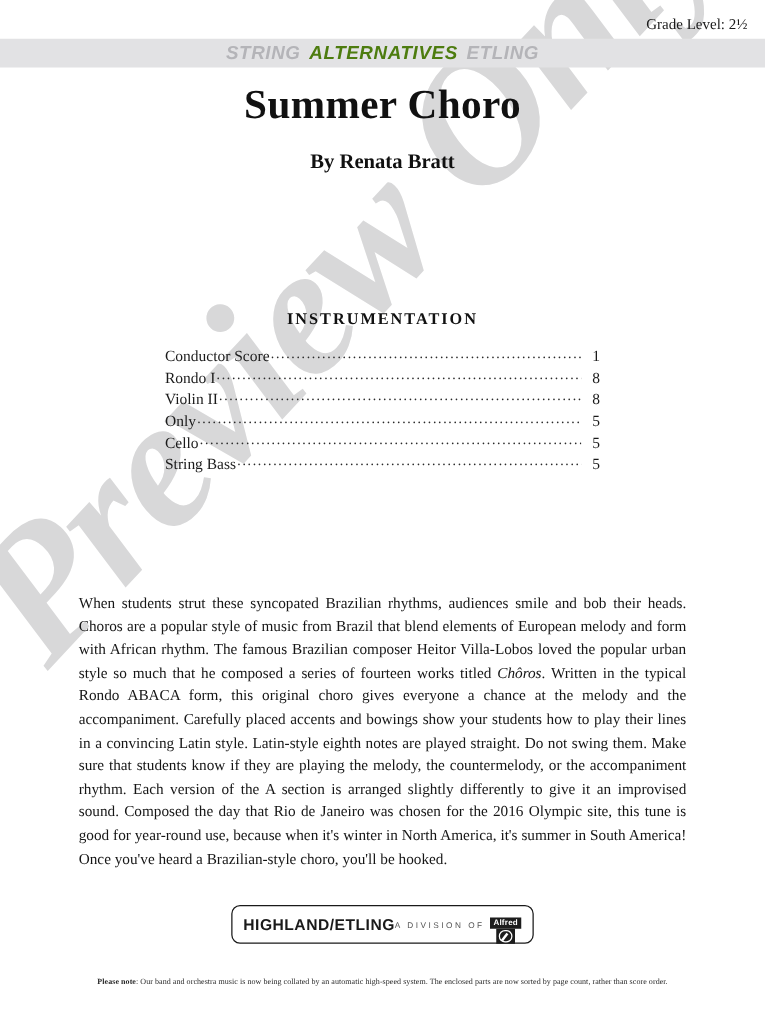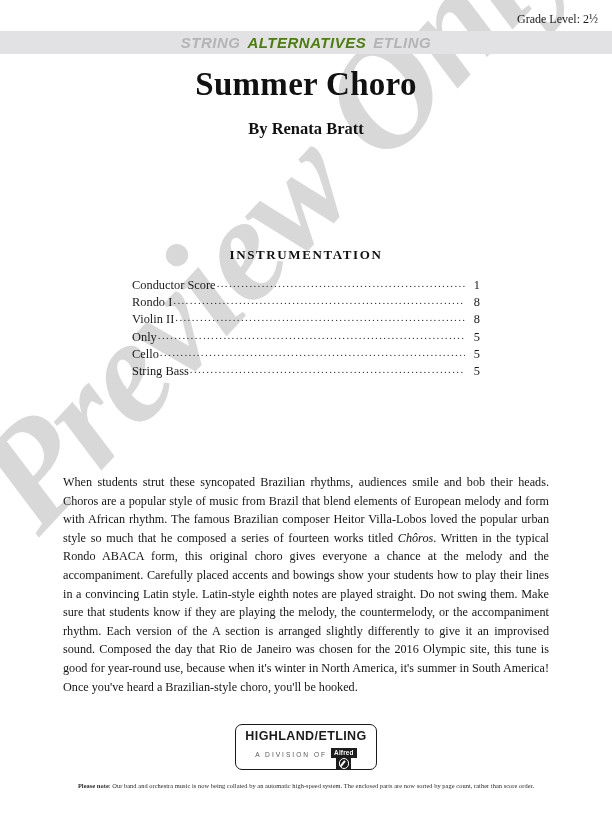--- a/index.html
+++ b/index.html
@@ -192,21 +192,20 @@
     top: 724px;
     width: 612px;
     display: flex;
     justify-content: center;
   }
   .logo-box {
     border: 1.4px solid #1a1a1a;
     border-radius: 7px;
     padding: 4px 9px 3px 9px;
     display: inline-flex;
-    flex-direction: column;
     align-items: center;
     background: #ffffff;
     position: relative;
   }
   .logo-main {
     font-family: "Liberation Sans", sans-serif;
     font-weight: bold;
     font-size: 12.5px;
     letter-spacing: 0.4px;
     color: #1a1a1a;

